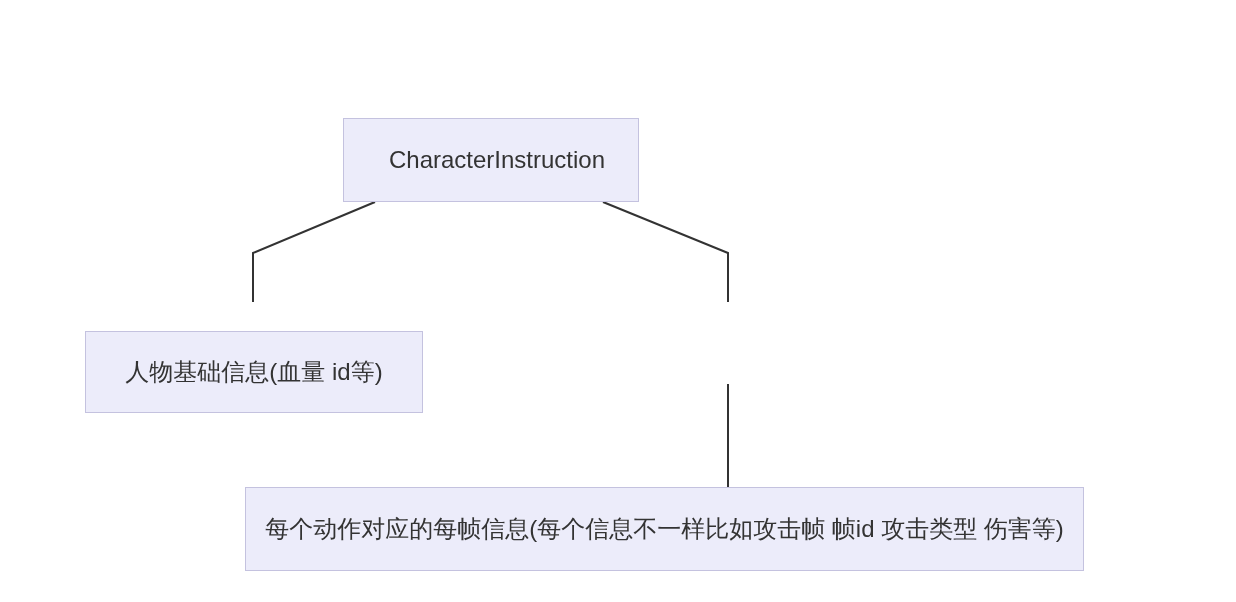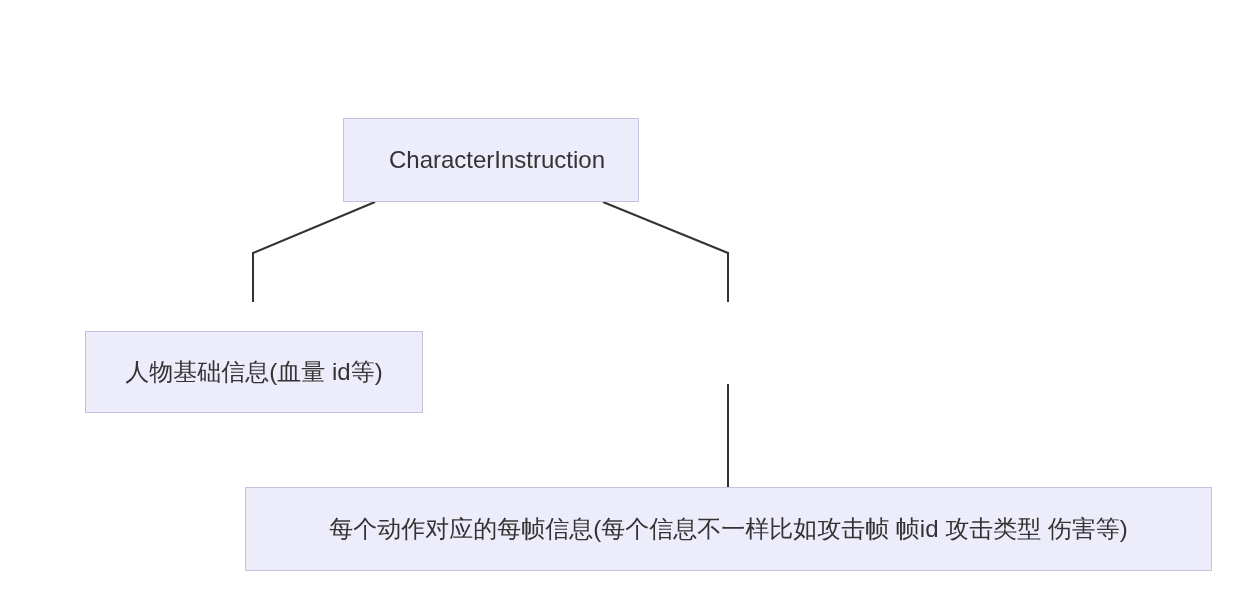--- a/index.html
+++ b/index.html
@@ -53,21 +53,21 @@
     background: var(--node-fill);
     border: 1px solid var(--node-border);
     color: var(--text);
     font-size: 24px;
     white-space: nowrap;
     text-align: center;
   }
   .node-root   { left: 343px; top: 118px; width: 296px; height: 84px; padding-left: 12px; }
   .node-basic  { left: 85px;  top: 303px; width: 338px; height: 82px; margin-top: 28px; }
   .node-actions{ left: 522px; top: 302px; width: 412px; height: 82px; }
-  .node-frames { left: 245px; top: 487px; width: 967px; height: 84px; text-align: center; }
+  .node-frames { left: 245px; top: 487px; width: 839px; height: 84px; text-align: center; }
 </style>
 </head>
 <body>
 
 <div class="canvas">
 
 
   <svg class="edges-layer" viewBox="0 0 1236 602" xmlns="http://www.w3.org/2000/svg">
     <polyline points="375,202 253,253 253,302"></polyline>
     <polyline points="603,202 728,253 728,302"></polyline>

